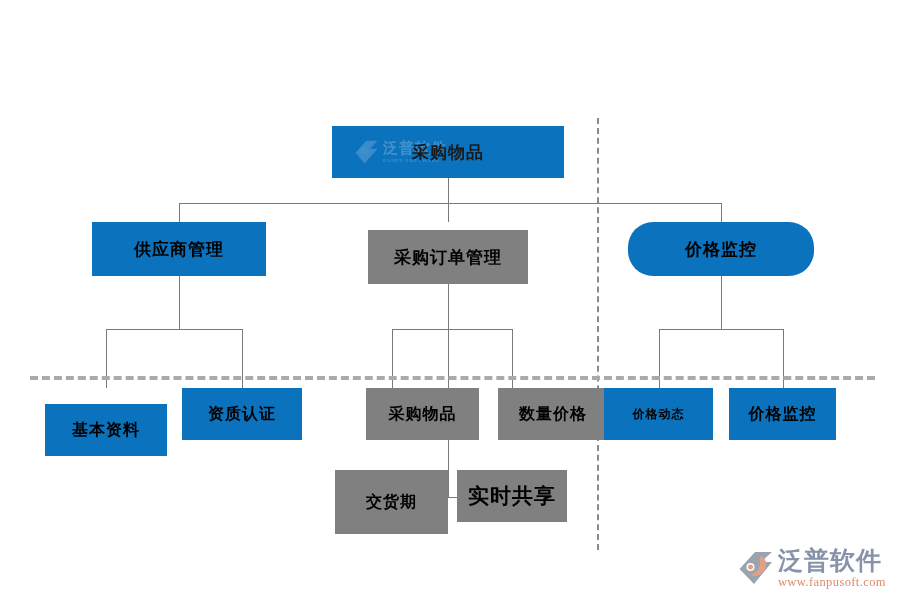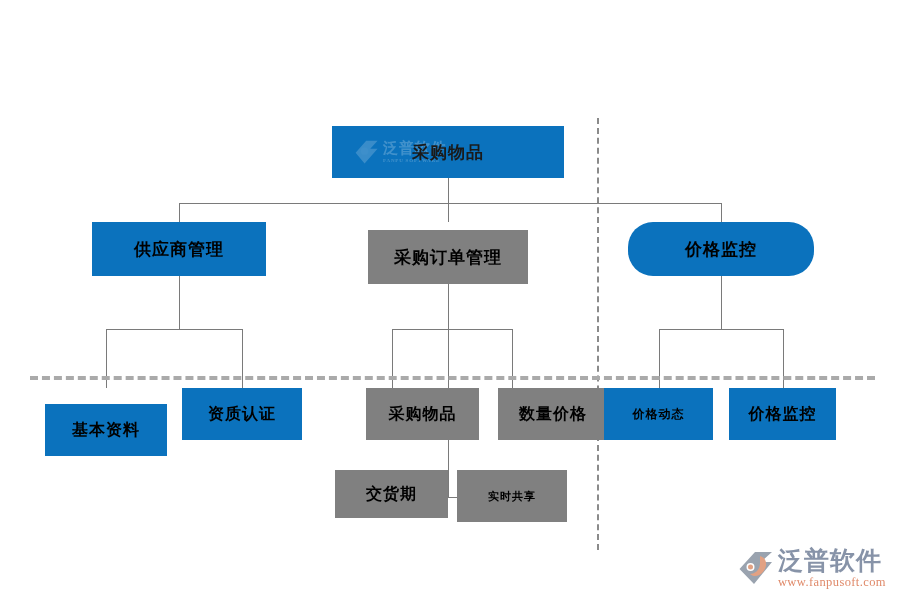--- a/index.html
+++ b/index.html
@@ -156,24 +156,24 @@
       </div>
       <div class="node gray" style="left: 457px; top: 388px; width: 110px; height: 52px; font-size: 16px; background: rgb(128, 128, 128); margin-left: 41px;">
         <span>数量价格</span>
       </div>
       <div class="node blue" style="left: 604px; top: 388px; width: 109px; height: 52px; font-size: 12px; background: rgb(11, 114, 189);">
         <span>价格动态</span>
       </div>
       <div class="node blue" style="left: 729px; top: 388px; width: 107px; height: 52px; font-size: 16px; background: rgb(11, 114, 189);">
         <span>价格监控</span>
       </div>
-      <div class="node gray" style="left: 335px; top: 470px; width: 113px; height: 48px; font-size: 16px; background: rgb(128, 128, 128);">
+      <div class="node gray" style="left: 335px; top: 470px; width: 113px; height: 64px; font-size: 16px; background: rgb(128, 128, 128);">
         <span>交货期</span>
       </div>
-      <div class="node gray" style="left: 457px; top: 470px; width: 110px; height: 52px; font-size: 11px; background: rgb(128, 128, 128);">
+      <div class="node gray" style="left: 457px; top: 470px; width: 110px; height: 52px; font-size: 21px; background: rgb(128, 128, 128);">
         <span>实时共享</span>
       </div>
     </div>
 
   <div class="logo">
     <svg class="logo-mark" viewBox="0 0 72 68">
       <path d="M34 2 L68 2 L46 22 L68 22 L32 66 L3 36 Z" fill="#9aa3af"></path>
       <path d="M44 10 C58 14 60 30 50 42 C42 52 30 52 24 46 C34 46 44 38 44 24 Z" fill="#e2a183"></path>
       <circle cx="25" cy="32" r="8" fill="#ffffff"></circle>
       <circle cx="25" cy="32" r="5" fill="#e2a183"></circle>

